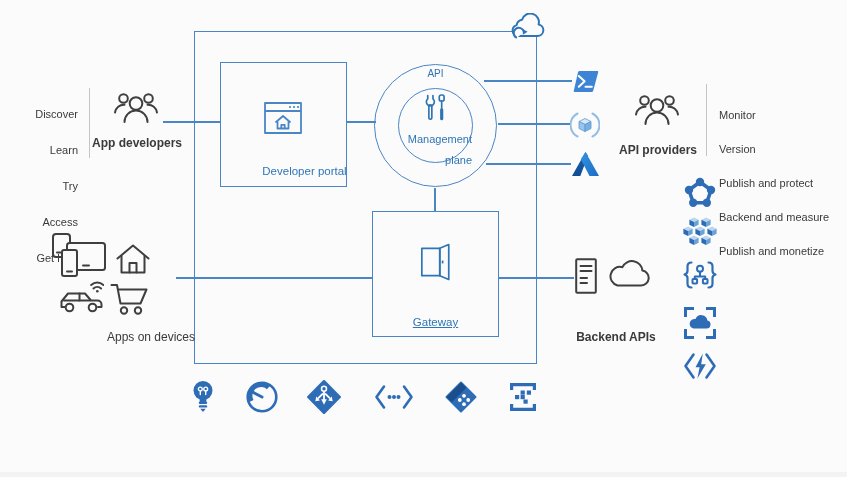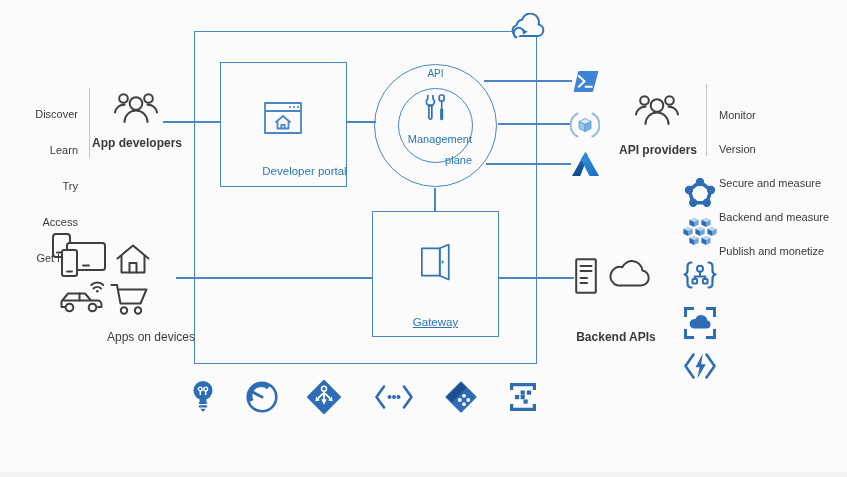--- a/index.html
+++ b/index.html
@@ -135,21 +135,21 @@
       <circle cx="23" cy="13.5" r="6.3"></circle>
       <path d="M11.5 32 a11.5 11.5 0 0 1 23 0"></path>
     </g>
   </svg>
   <div class="dark-label" style="left:608px;top:143px;width:100px;font-weight:bold;">API providers</div>
 
   <div class="divider" style="left:706px;top:84px;height:72px;"></div>
   <div class="cap-list" style="left:719px;top:88px;line-height:13px;">
     <div>Monitor</div>
     <div>Version</div>
-    <div>Secure and measure</div>
+    <div>Publish and protect</div>
     <div>Backend and measure</div>
     <div>Publish and monetize</div>
   </div>
 
   <svg class="abs" style="left:50px;top:232px;" width="60" height="46" viewBox="0 0 60 46">
     <g fill="none" stroke="#3f3f3f" stroke-width="2" stroke-linejoin="round" stroke-linecap="round">
       <rect x="3" y="2" width="17" height="23" rx="3"></rect>
       <path d="M7 20.5 h9"></path>
       <rect x="17" y="11" width="38" height="27" rx="2.5" fill="#fbfbfb"></rect>
       <path d="M33 33.5 h6"></path>

